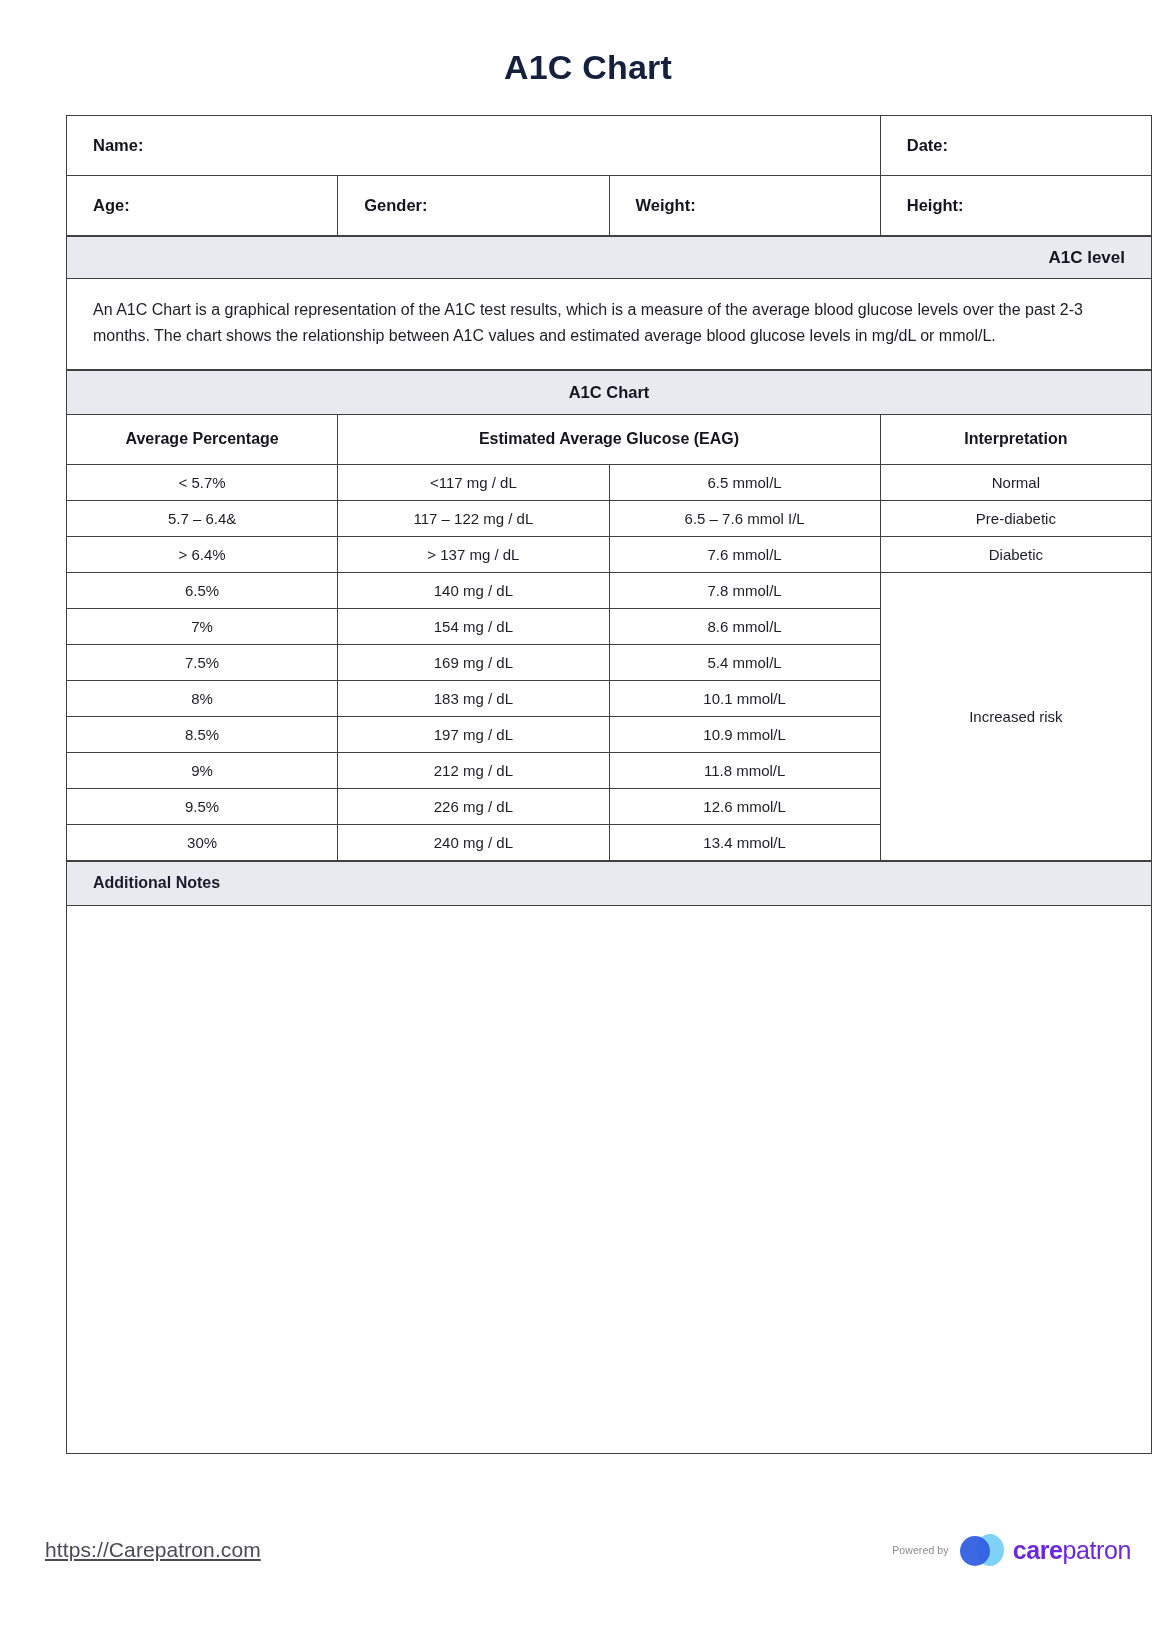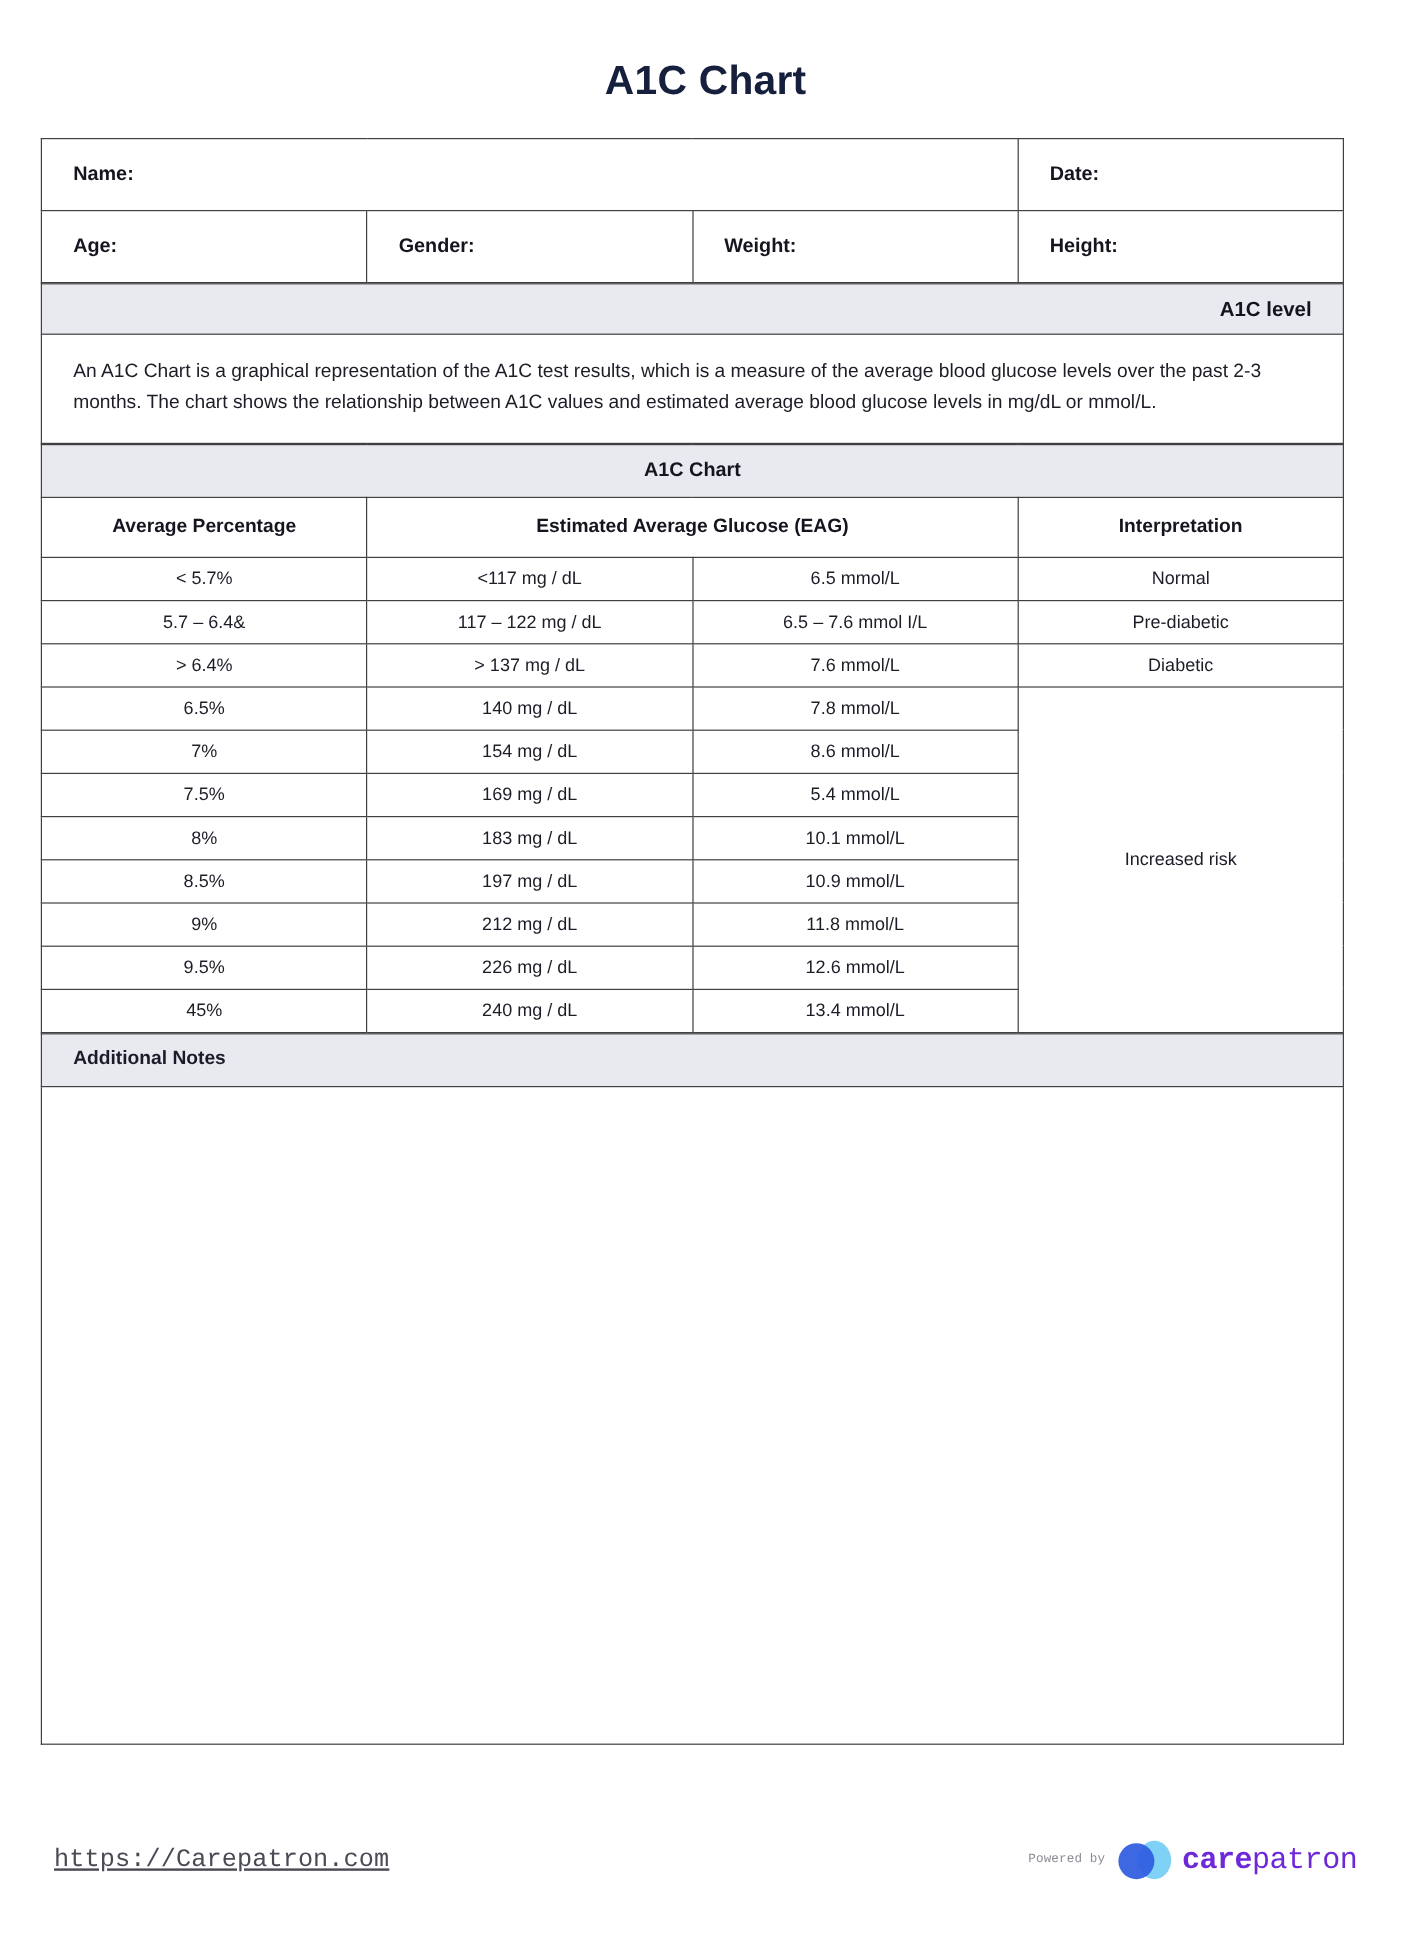--- a/index.html
+++ b/index.html
@@ -9,21 +9,21 @@
     height: 1630px;
     background: #ffffff;
     font-family: "Liberation Sans", sans-serif;
     color: #1b1b2b;
   }
 
   .page {
     width: 1176px;
     height: 1630px;
     position: relative;
-    padding: 0 34px;
+    padding: 0 66px;
   }
 
   
   .doc-title {
     text-align: center;
     font-size: 34px;
     font-weight: bold;
     color: #16203c;
     letter-spacing: 0.2px;
     padding-top: 48px;
@@ -124,21 +124,20 @@
   
   .footer {
     position: absolute;
     left: 45px;
     right: 45px;
     top: 1515px;
     height: 70px;
     display: flex;
     align-items: center;
     justify-content: space-between;
-    font-family: Liberation Mono, monospace;
   }
 
   .site-link {
     font-size: 21px;
     color: #4a4a55;
     text-decoration: underline;
     letter-spacing: 0.1px;
   }
 
   .brand {
@@ -289,21 +288,21 @@
       <td class="data-cell">9%</td>
       <td class="data-cell">212 mg / dL</td>
       <td class="data-cell">11.8 mmol/L</td>
     </tr>
     <tr>
       <td class="data-cell">9.5%</td>
       <td class="data-cell">226 mg / dL</td>
       <td class="data-cell">12.6 mmol/L</td>
     </tr>
     <tr>
-      <td class="data-cell">45%</td>
+      <td class="data-cell">30%</td>
       <td class="data-cell">240 mg / dL</td>
       <td class="data-cell">13.4 mmol/L</td>
     </tr>
   </tbody>
     </table>
 
   <table class="sheet">
     <tbody>
         <tr>
       <td class="notes-band">Additional Notes</td>

